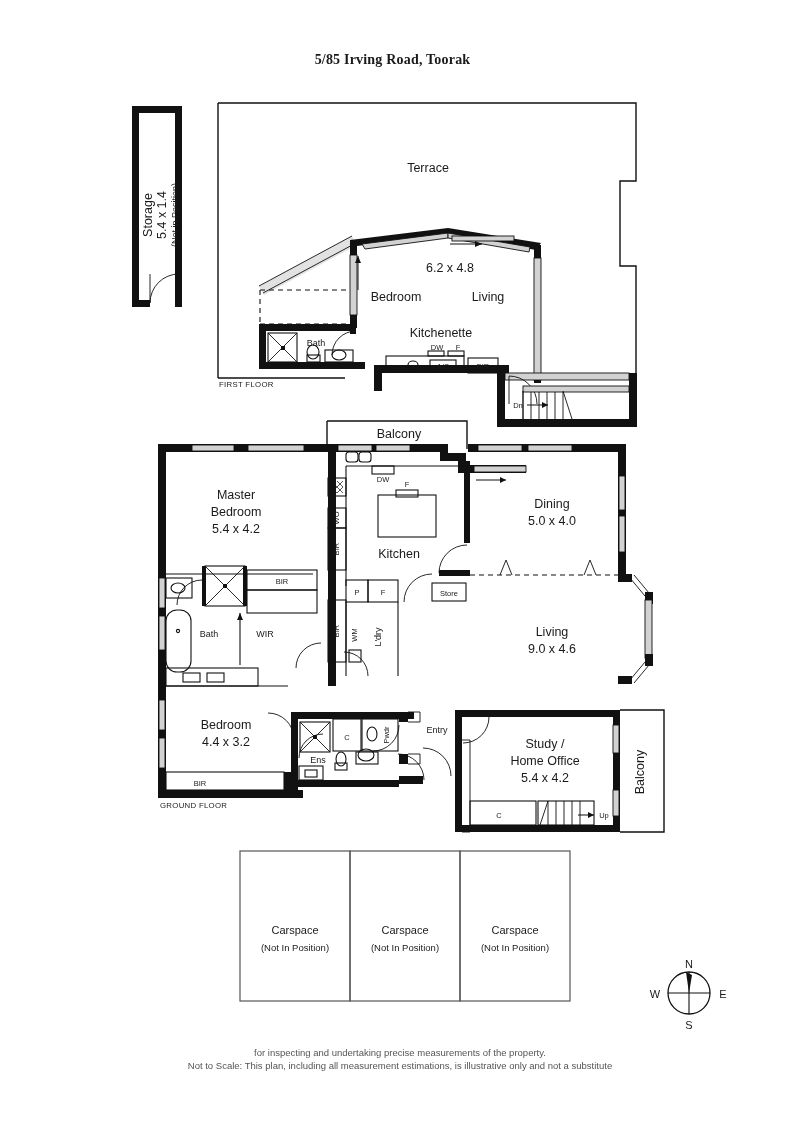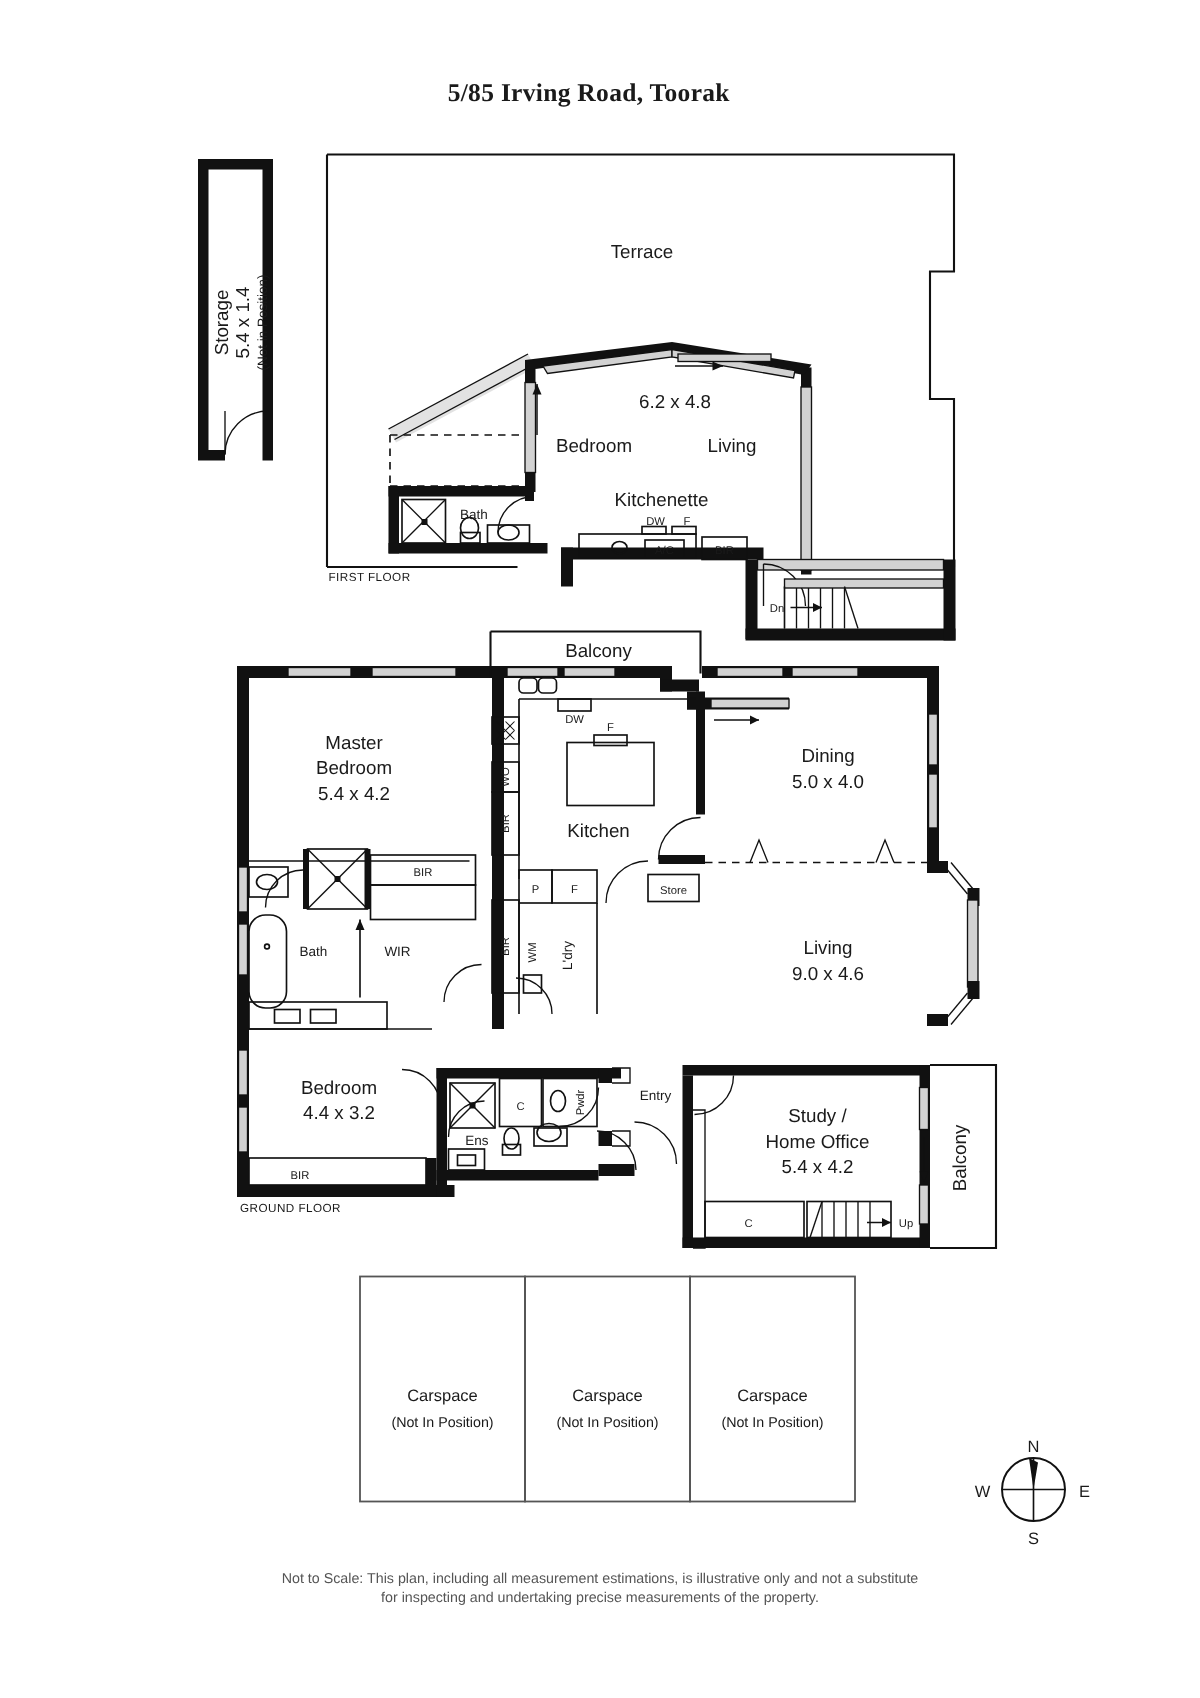--- a/index.html
+++ b/index.html
@@ -21,21 +21,21 @@
     width: 800px;
     height: 1132px;
   }
   .title {
     position: absolute;
     top: 52px;
     left: 0;
     width: 785px;
     text-align: center;
     font-family: "Liberation Serif", serif;
-    font-size: 17px;
+    font-size: 14px;
     font-weight: bold;
     letter-spacing: 0.2px;
     color: #1a1a1a;
   }
   .disclaimer {
     position: absolute;
     top: 1046px;
     left: 0;
     width: 800px;
     text-align: center;
@@ -464,17 +464,17 @@
       <polygon points="686,972 692,975 689,993" fill="#111111"></polygon>
       <text class="cmp" x="689" y="968">N</text>
       <text class="cmp" x="723" y="998">E</text>
       <text class="cmp" x="689" y="1029">S</text>
       <text class="cmp" x="655" y="998">W</text>
     </g>
 
   </svg>
 
   <div class="disclaimer">
+    <div>for inspecting and undertaking precise measurements of the property.</div>
     <div>Not to Scale: This plan, including all measurement estimations, is illustrative only and not a substitute</div>
-    <div>for inspecting and undertaking precise measurements of the property.</div>
   </div>
 
 </div>
 
 </body></html>

